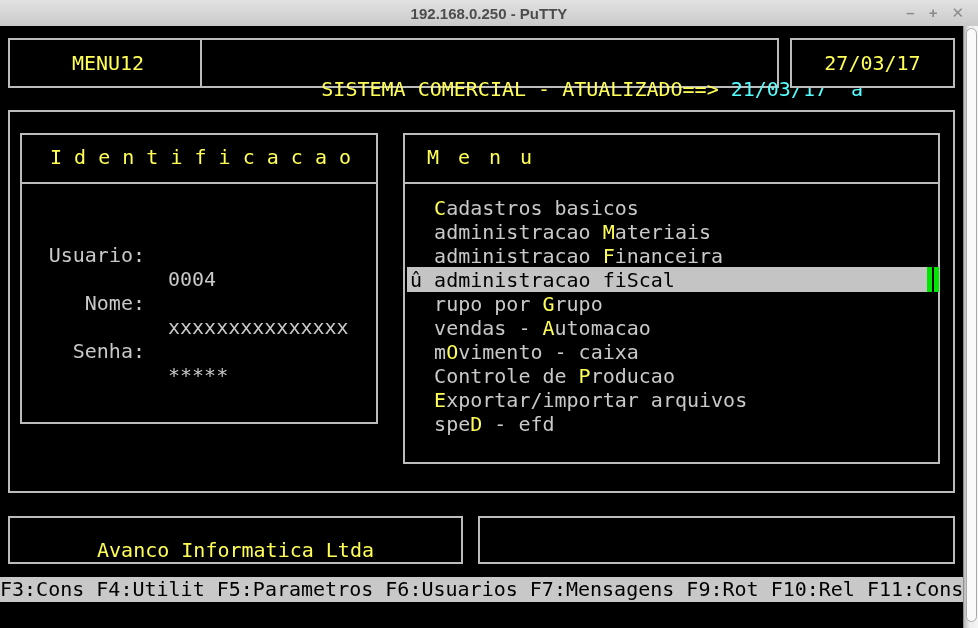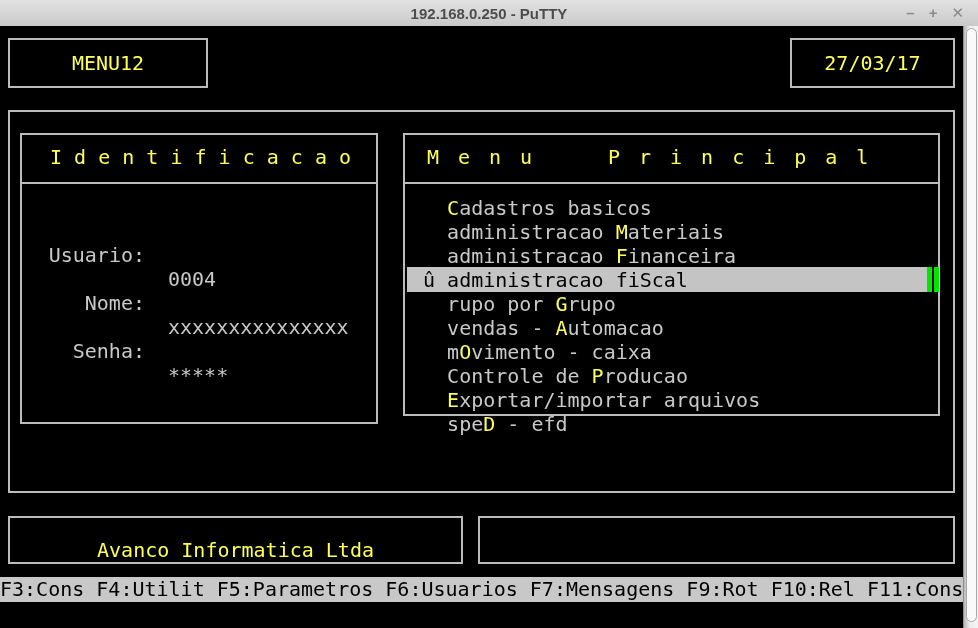--- a/index.html
+++ b/index.html
@@ -33,25 +33,25 @@
   
   .outer-frame{left:8px;top:84px;width:947px;height:383px;background:transparent;}
   
   .box-ident{left:20px;top:107px;width:358px;height:291px;text-decoration:underline;}
   .panel-header{position:absolute;left:0;top:0;right:0;height:47px;border-bottom:2px solid #bcbcbc;}
   .ident-title{position:absolute;left:28px;top:10px;white-space:pre;}
   .field-row{position:absolute;height:24px;white-space:pre;}
   .field-label{position:absolute;left:26px;width:97px;text-align:right;display:inline-block;}
   .field-value{position:absolute;left:146px;}
   
-  .box-menu{left:403px;top:107px;width:537px;height:283px;}
+  .box-menu{left:403px;top:107px;width:537px;height:331px;}
   .menu-title-word{position:absolute;top:10px;color:#ffff55;letter-spacing:19px;white-space:pre;}
   .mt-menu{left:22px;}
   .mt-principal{left:203px;}
-  .menu-row{position:absolute;left:18px;height:24px;white-space:pre;z-index:2;}
+  .menu-row{position:absolute;left:5px;height:24px;white-space:pre;z-index:2;}
   .menu-row.selected span{color:#000;}
   .menu-hl{position:absolute;left:2px;width:520px;height:25px;background:#c4c4c4;z-index:1;}
   .green-block{position:absolute;width:5px;height:25px;background:#00e600;z-index:3;}
   
   .box-company{left:8px;top:490px;width:455px;height:48px;align-items:flex-end;}
   .box-message{left:478px;top:490px;width:477px;height:48px;}
   
   .fkeys{position:absolute;left:0;top:551px;width:963px;height:25px;background:#c8c8c8;
          color:#000;white-space:pre;padding-left:0;box-sizing:border-box;line-height:25px;}
   
@@ -74,20 +74,25 @@
       <span>✕</span>
     </div>
   </div>
 
   <div class="terminal">
 
     <div class="box box-menucode center">
       <span class="yellow">MENU12</span>
     </div>
 
+    <div class="box box-system">
+      <div class="sysline">
+        <span class="yellow">SISTEMA COMERCIAL - ATUALIZADO==&gt;</span><span class="cyan d">21/03/17</span><span class="cyan a">a</span>
+      </div>
+    </div>
 
     <div class="box box-date center">
       <span class="yellow">27/03/17</span>
     </div>
 
     <div class="box outer-frame"></div>
 
     <div class="box box-ident">
       <div class="panel-header">
         <span class="ident-title yellow">I d e n t i f i c a c a o</span>
@@ -102,21 +107,20 @@
       </div>
       <div class="field-row" style="top:180px;">
         <span class="field-label">Senha:</span>
         <span class="field-value">*****</span>
       </div>
     </div>
 
     <div class="box box-menu">
       <div class="panel-header">
         <span class="menu-title-word mt-menu">Menu</span>
-        <span class="menu-title-word mt-principal">Principal</span>
       </div>
       <div id="menu-items">
           <div class="menu-row" style="top: 61px;"><span>  </span><span class="yellow">C</span><span class="white">adastros basicos</span></div>
           <div class="menu-row" style="top: 85px;"><span>  </span><span class="white">administracao </span><span class="yellow">M</span><span class="white">ateriais</span></div>
           <div class="menu-row" style="top: 109px;"><span>  </span><span class="white">administracao </span><span class="yellow">F</span><span class="white">inanceira</span></div>
           <div class="menu-hl" style="top: 132px;"></div>
           <div class="green-block" style="left: 522px; top: 132px;"></div>
           <div class="green-block" style="left: 529px; top: 132px;"></div>
           <div class="menu-row selected" style="top: 133px;"><span>û </span><span class="black">administracao fiScal</span></div>
           <div class="menu-row" style="top: 157px;"><span>  </span><span class="white">rupo por </span><span class="yellow">G</span><span class="white">rupo</span></div>

